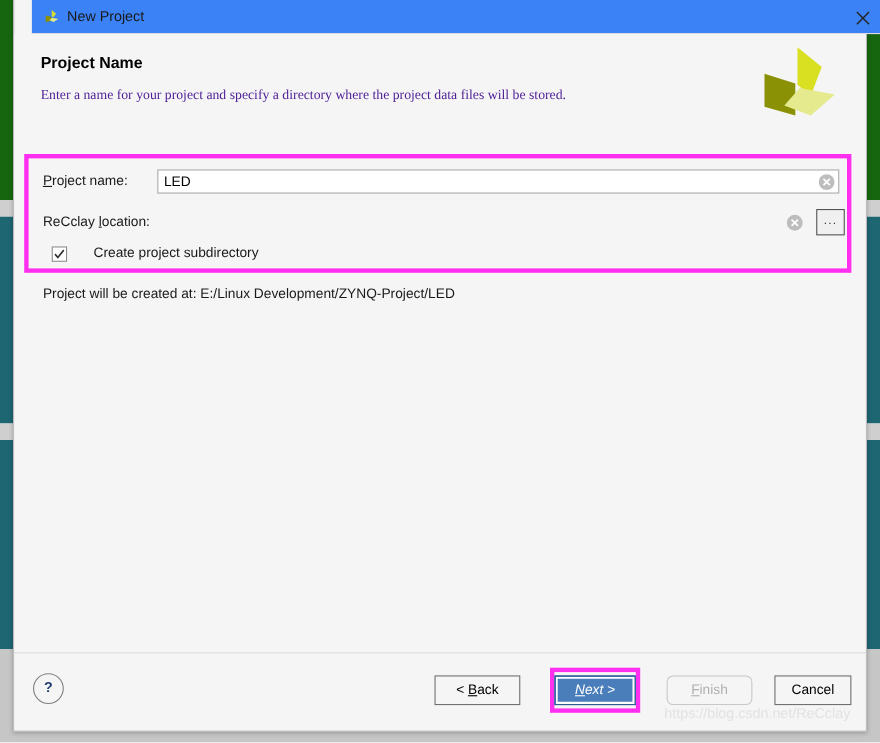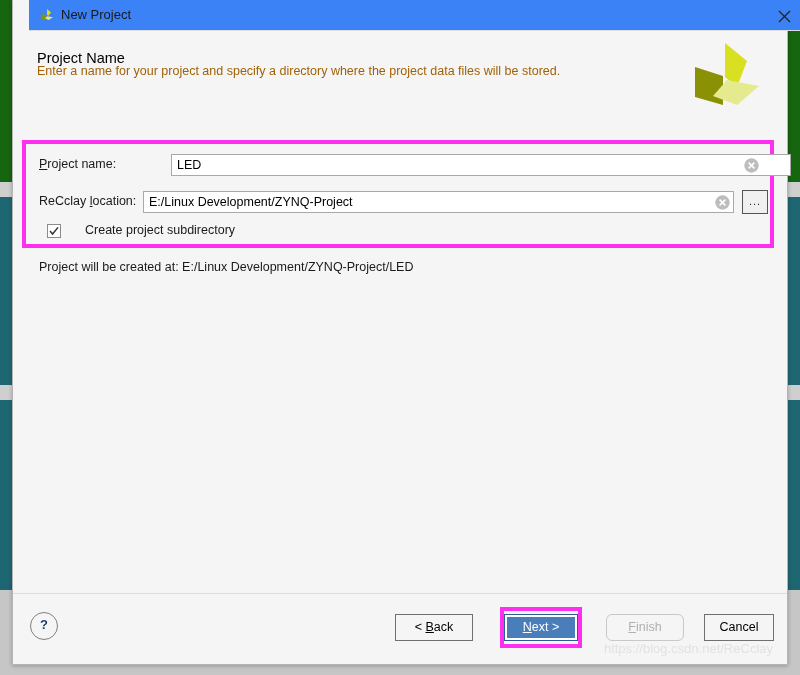--- a/index.html
+++ b/index.html
@@ -78,29 +78,30 @@
     position: absolute;
     left: 0; top: 31px;
     width: 100%;
     height: 97px;
     background: #f5f5f5;
   }
   #page-title {
     position: absolute;
     left: 24px; top: 19px;
     font-size: 14.5px;
-    font-weight: normal;
+    font-weight: bold;
     color: #000;
   }
   #page-subtitle {
     position: absolute;
-    left: 24px; top: 33px;
-    font-size: 12.5px;
-    color: #a16207;
-    white-space: nowrap;
+    left: 24px; top: 48px;
+    font-size: 12.5px;
+    color: #4c1d95;
+    white-space: nowrap;
+    font-family: Liberation Serif, serif;
   }
   #brand-logo {
     position: absolute;
     right: 24px; top: 8px;
     width: 76px; height: 76px;
   }
 
   
   #body-area {
     position: absolute;
@@ -244,20 +245,21 @@
   .dlg-button.disabled {
     color: #b0b0b0;
     border-color: #c8c8c8;
     cursor: default;
   }
   .dlg-button.primary {
     background: #4a7ebb;
     border: 1px solid #2f5d93;
     color: #ffffff;
     box-shadow: inset 0 0 0 2px #ffffff, inset 0 0 0 3px #4a7ebb;
+    font-style: italic;
   }
   .dlg-button u { text-decoration: underline; }
 
   
   #annot-next {
     position: absolute;
     top: 13px;
     width: 82px; height: 41px;
     border: 4px solid #ff2ff0;
     box-sizing: border-box;
@@ -316,33 +318,32 @@
       </svg>
     </div>
   </div>
 
   <div id="body-area">
 
     <div id="annot-form"></div>
 
     <div class="field-row" style="top:26px; width:720px;">
       <span class="field-label" style="left:0;text-align:right;"><u>P</u><span>roject name:</span></span>
-      <input class="text-input" style="left: 104px; width: 620px; margin-left: 28px;" type="text" value="LED">
+      <input class="text-input" style="left: 104px; width: 620px;" type="text" value="LED">
       <span class="clear-icon" style="left:705px;">
         <svg width="15" height="15" viewBox="0 0 15 15">
           <circle cx="7.5" cy="7.5" r="7.2" fill="#bdbdbd"></circle>
           <line x1="4.6" y1="4.6" x2="10.4" y2="10.4" stroke="#fff" stroke-width="1.6"></line>
           <line x1="10.4" y1="4.6" x2="4.6" y2="10.4" stroke="#fff" stroke-width="1.6"></line>
         </svg>
       </span>
     </div>
 
     <div class="field-row" style="top:63px; width:752px;">
       <span class="field-label" style="left:0;"><span>ReCclay </span><u>l</u><span>ocation:</span></span>
-      <input class="text-input" style="left: 104px; width: 591px;" type="text" value="E:/Linux Development/ZYNQ-Project">
       <span class="clear-icon" style="left:676px;">
         <svg width="15" height="15" viewBox="0 0 15 15">
           <circle cx="7.5" cy="7.5" r="7.2" fill="#bdbdbd"></circle>
           <line x1="4.6" y1="4.6" x2="10.4" y2="10.4" stroke="#fff" stroke-width="1.6"></line>
           <line x1="10.4" y1="4.6" x2="4.6" y2="10.4" stroke="#fff" stroke-width="1.6"></line>
         </svg>
       </span>
       <div id="browse-button" style="left:703px; top:-1px;">...</div>
     </div>
 

